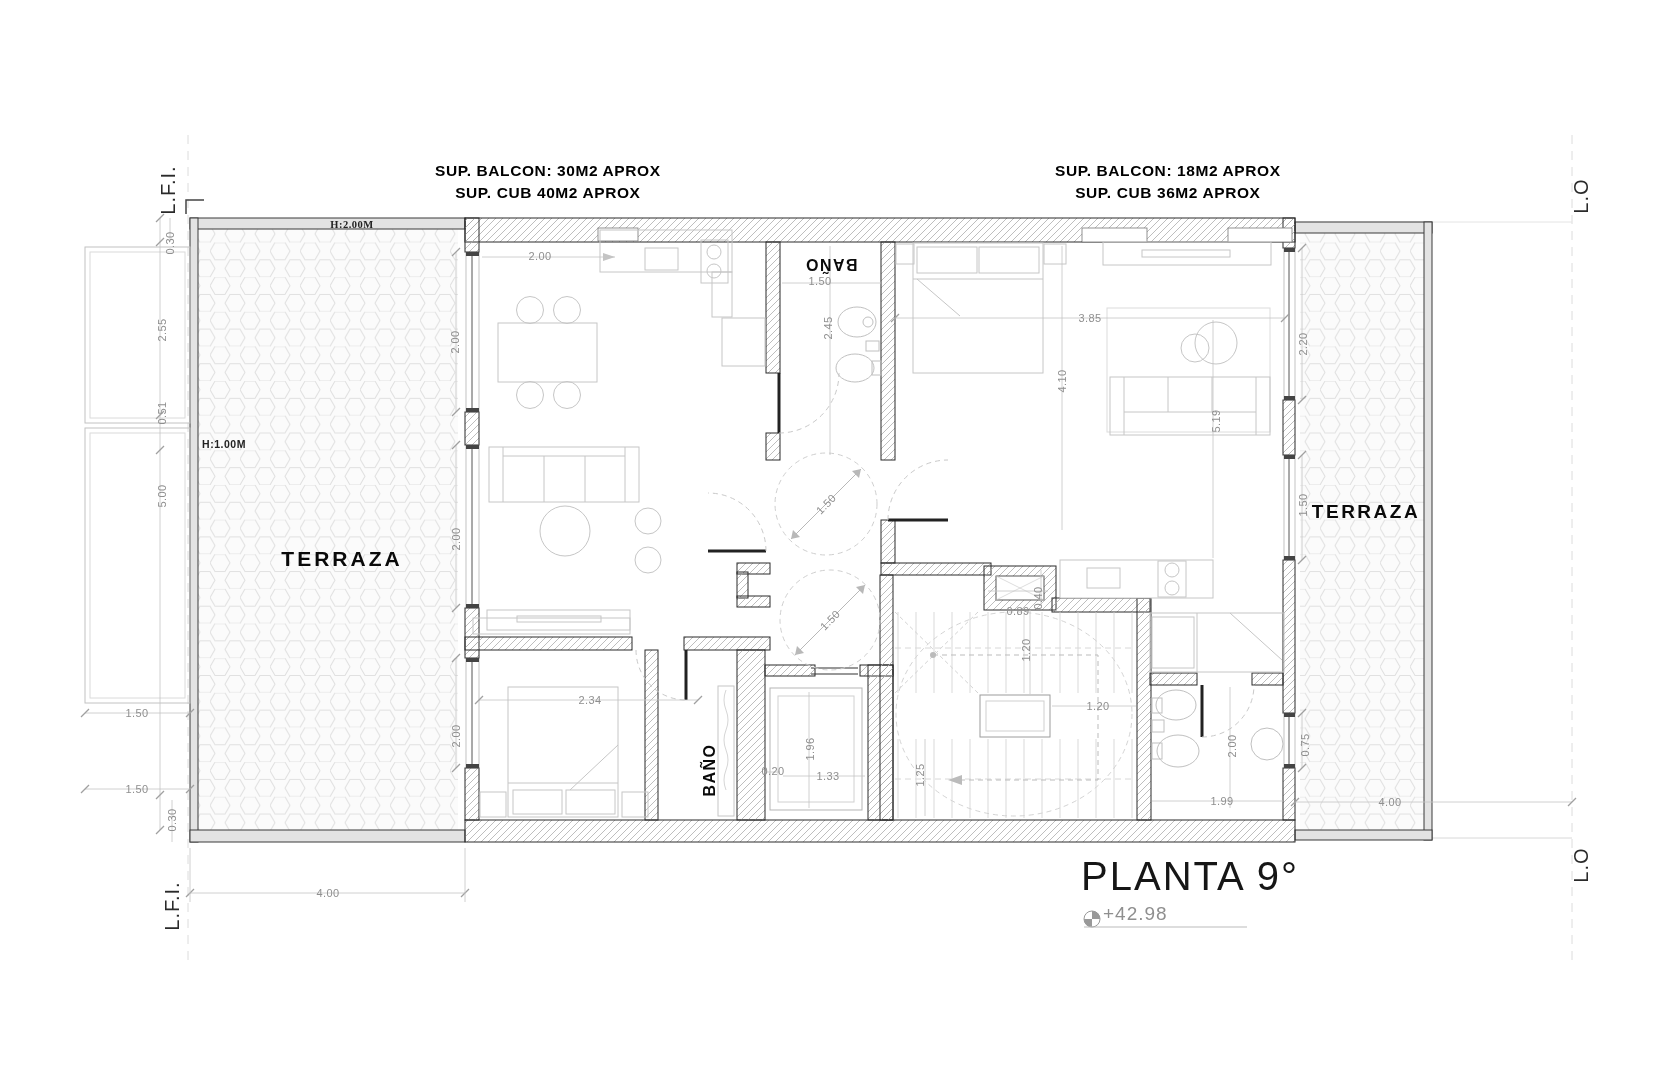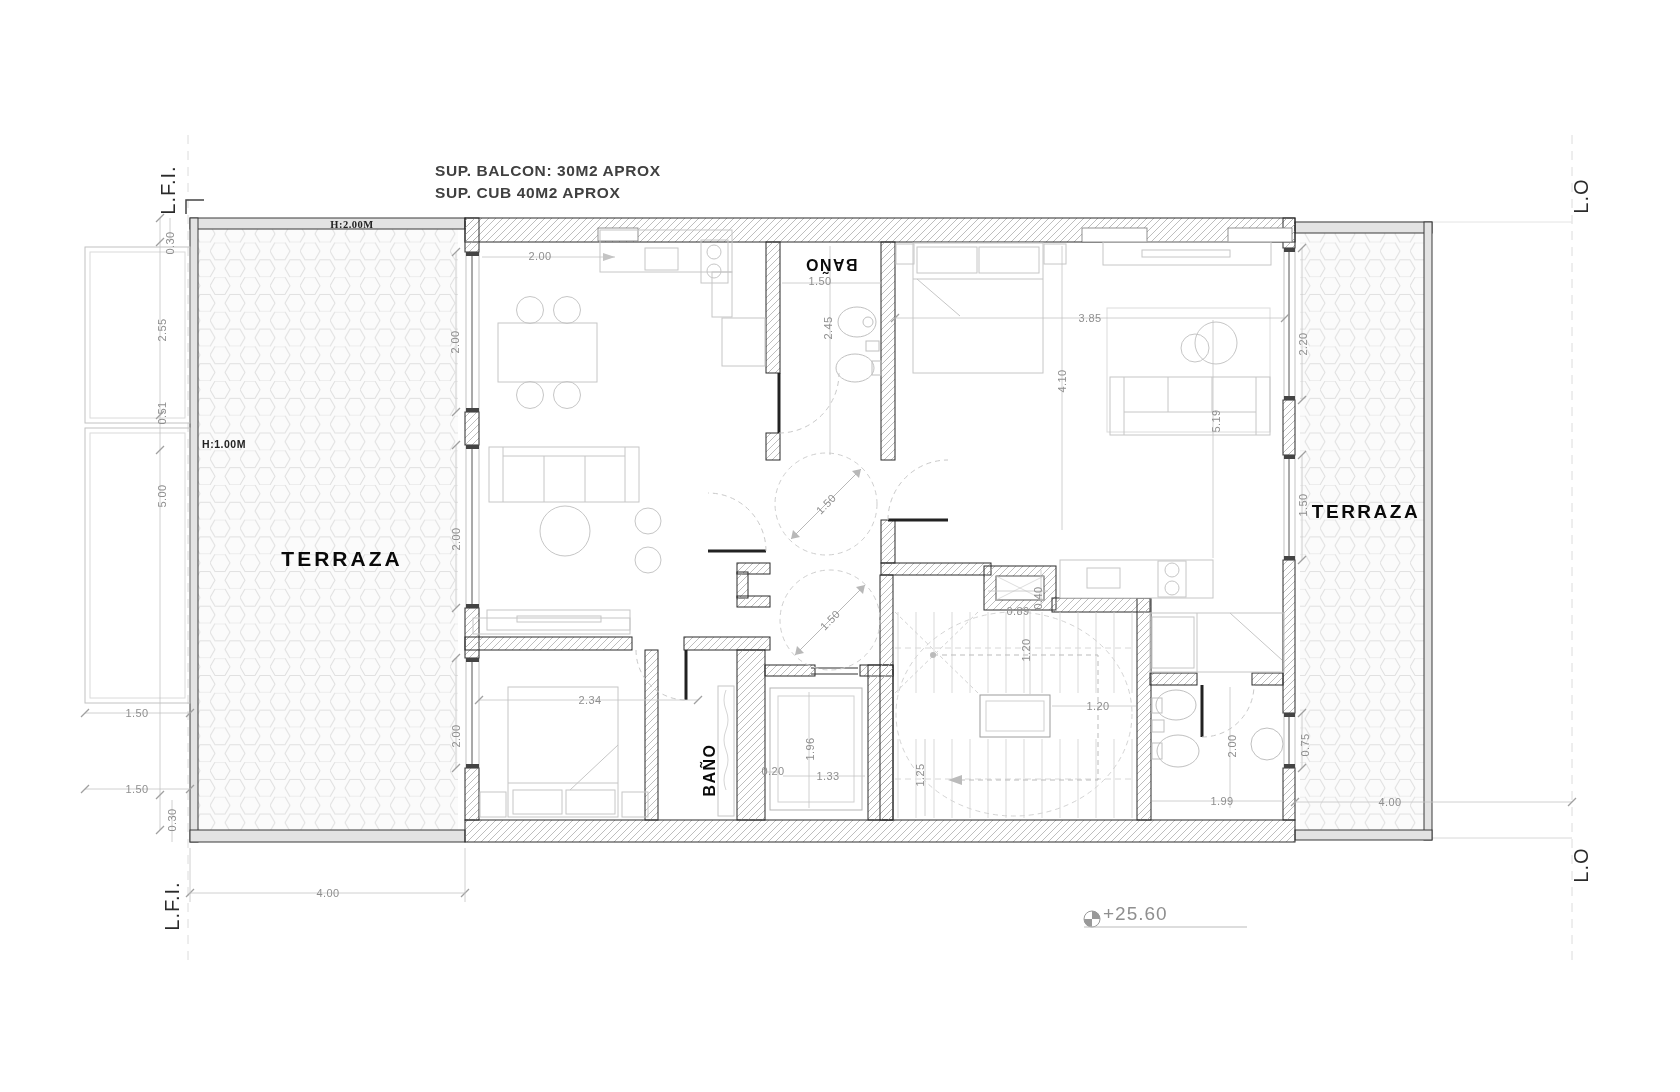--- a/index.html
+++ b/index.html
@@ -5,21 +5,21 @@
   html,body{margin:0;padding:0;background:#ffffff;}
   .stage{position:relative;width:1680px;height:1092px;background:#fff;overflow:hidden;
          font-family:"Liberation Sans",sans-serif;}
   svg{position:absolute;left:0;top:0;}
   .lbl{position:absolute;white-space:nowrap;transform:translate(-50%,-50%);}
   .dim{font-size:11px;color:#8f8f8f;letter-spacing:.4px;}
   .room-lg{font-size:21px;letter-spacing:3px;font-weight:700;color:#0a0a0a;}
   .room-md{font-size:19px;letter-spacing:2.5px;font-weight:700;color:#0a0a0a;}
   .room-sm{font-size:16px;letter-spacing:1.5px;font-weight:700;color:#0a0a0a;}
   .note-sm{font-size:10.5px;font-weight:700;letter-spacing:.5px;color:#222;}
-  .area-note{position:absolute;font-size:15.5px;font-weight:700;letter-spacing:.6px;line-height:22px;color:#404040;}
+  .area-note{position:absolute;font-size:15.5px;font-weight:700;letter-spacing:.6px;line-height:22px;color:#000000;text-align:center;}
   .title{position:absolute;font-size:40px;letter-spacing:2px;color:#161616;transform:translate(-50%,-50%);}
   .level{position:absolute;font-size:19px;color:#8f8f8f;letter-spacing:1px;}
   .pline{position:absolute;font-size:20px;color:#2a2a2a;letter-spacing:1px;transform:translate(-50%,-50%) rotate(-90deg);}
 </style>
 </head>
 <body>
 
 <div class="stage">
 
 <svg width="1680" height="1092" viewBox="0 0 1680 1092">
@@ -394,21 +394,26 @@
       <span class="lbl dim" style="left: 1232px; top: 746px; transform: translate(-50%, -50%) rotate(-90deg);">2.00</span>
       <span class="lbl dim" style="left: 1202px; top: 801px; transform: translate(-50%, -50%) rotate(0deg); margin-left: 20px;">1.99</span>
       <span class="lbl dim" style="left: 1305px; top: 745px; transform: translate(-50%, -50%) rotate(-90deg);">0.75</span>
       <span class="lbl dim" style="left: 1390px; top: 802px; transform: translate(-50%, -50%) rotate(0deg);">4.00</span>
     </div>
 
 <div class="area-note" style="left:435px;top:160px">
   <div>SUP. BALCON: 30M2 APROX</div>
   <div>SUP. CUB 40M2 APROX</div>
 </div>
-
-<div class="level" style="left:1103px;top:903px">+25.60</div>
+<div class="area-note" style="left:1055px;top:160px">
+  <div>SUP. BALCON: 18M2 APROX</div>
+  <div>SUP. CUB 36M2 APROX</div>
+</div>
+
+<div class="title" style="left:1190px;top:876px">PLANTA 9°</div>
+<div class="level" style="left:1103px;top:903px">+42.98</div>
 
 <div class="pline" style="left:168px;top:190px">L.F.I.</div>
 <div class="pline" style="left:172px;top:906px">L.F.I.</div>
 <div class="pline" style="left:1581px;top:196px">L.O</div>
 <div class="pline" style="left:1581px;top:865px">L.O</div>
 
 </div>
 
 </body></html>

